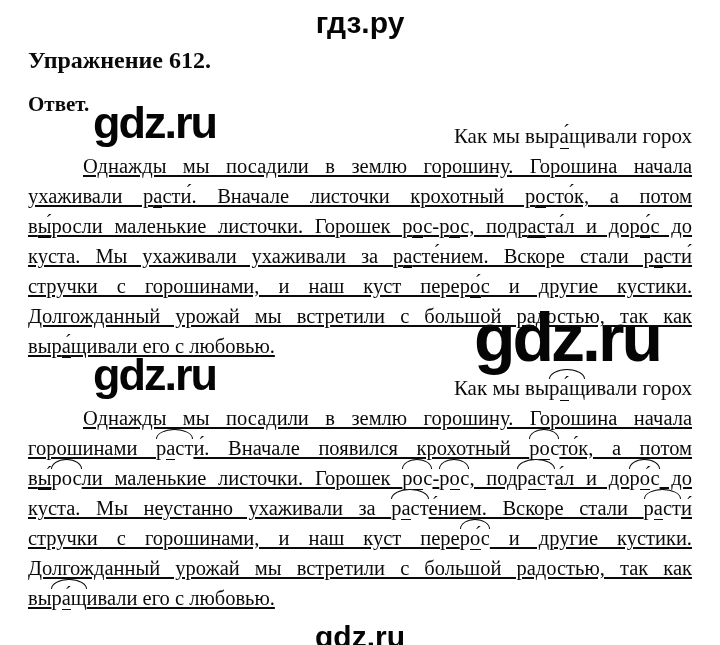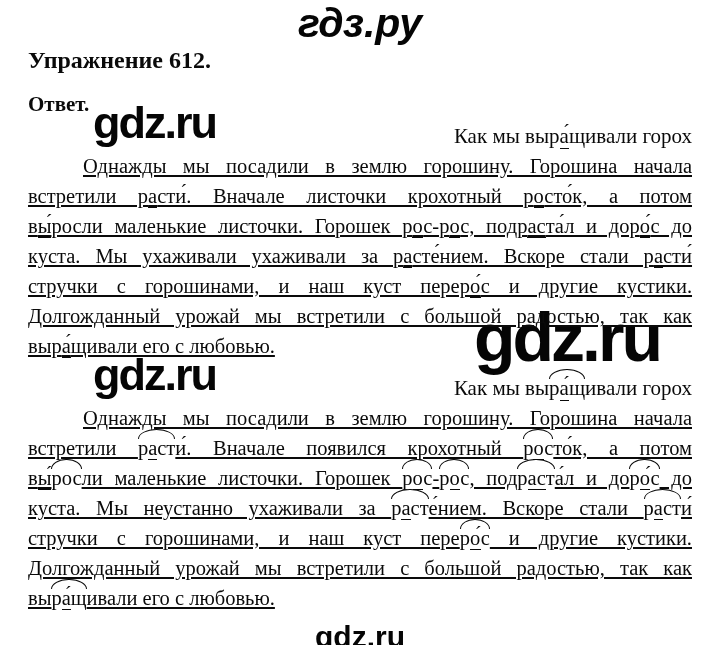--- a/index.html
+++ b/index.html
@@ -4,21 +4,21 @@
 <style>
   html,body{margin:0;padding:0;}
   .page{
     width:720px;height:645px;position:relative;overflow:hidden;
     background:#ffffff;color:#0a0a0a;
     font-family:"Liberation Serif","DejaVu Serif",serif;
   }
   .inner{padding:6px 28px 0 28px;position:relative;z-index:2;}
   .site-logo{
     text-align:center;font-family:"Liberation Sans","DejaVu Sans",sans-serif;
-    font-weight:700;font-size:41px;line-height:34px;letter-spacing:0px;color:#050505;font-style:italic;
+    font-weight:700;font-size:30px;line-height:34px;letter-spacing:0px;color:#050505;
   }
   .exercise-heading{font-weight:700;font-size:24px;line-height:22px;margin-top:9px;}
   .answer-heading{font-weight:700;font-size:21px;line-height:22px;margin-top:22px;}
   .essay-title{
     text-align:right;font-size:21px;line-height:30px;margin-top:6px;white-space:nowrap;
   }
   .essay-title.second{margin-top:12px;}
   .essay{font-size:20.5px;}
   .line{line-height:30px;white-space:nowrap;text-decoration:underline;}
   .line.justify{text-align:justify;text-align-last:justify;text-justify:inter-word;white-space:normal;}
@@ -58,32 +58,32 @@
 
   <div class="inner">
     <div class="site-logo">гдз.ру</div>
 
     <div class="exercise-heading">Упражнение 612.</div>
     <div class="answer-heading">Ответ.</div>
 
     <div class="essay">
       <div class="essay-title"><span>Как мы выр</span><span class="u">а́</span><span>щивали горох</span></div>
       <div class="line justify indent"><span>Однажды мы посадили в землю горошину. Горошина начала</span></div>
-      <div class="line justify"><span>встретили р</span><span class="u">а</span><span>сти́. Вначале листочки крохотный р</span><span class="u">о</span><span>сто́к, а потом</span></div>
+      <div class="line justify"><span>ухаживали р</span><span class="u">а</span><span>сти́. Вначале листочки крохотный р</span><span class="u">о</span><span>сто́к, а потом</span></div>
       <div class="line justify"><span>в</span><span class="u">ы́</span><span>росли маленькие листочки. Горошек р</span><span class="u">о</span><span>с-р</span><span class="u">о</span><span>с, подр</span><span class="u">ас</span><span>та́л и дор</span><span class="u">о́</span><span>с до</span></div>
       <div class="line justify"><span>куста. Мы ухаживали ухаживали за р</span><span class="u">а</span><span>сте́нием. Вскоре стали р</span><span class="u">а</span><span>сти́</span></div>
       <div class="line justify"><span>стручки с горошинами, и наш куст перер</span><span class="u">о́</span><span>с и другие кустики.</span></div>
       <div class="line justify"><span>Долгожданный урожай мы встретили с большой радостью, так как</span></div>
       <div class="line"><span>выр</span><span class="u">а́</span><span>щивали его с любовью.</span></div>
     </div>
 
     <div class="essay">
       <div class="essay-title second"><span>Как мы вы</span><span class="arc"><span>р</span><span class="u">а́</span><span>щ</span></span><span>ивали горох</span></div>
       <div class="line justify indent"><span>Однажды мы посадили в землю горошину. Горошина начала</span></div>
-      <div class="line justify"><span>встретили </span><span class="arc"><span>р</span><span class="u">а</span><span>ст</span></span><span>и́. Вначале появился крохотный </span><span class="arc"><span>р</span><span class="u">о</span><span>с</span></span><span>то́к, а потом</span></div>
+      <div class="line justify"><span>горошинами </span><span class="arc"><span>р</span><span class="u">а</span><span>ст</span></span><span>и́. Вначале появился крохотный </span><span class="arc"><span>р</span><span class="u">о</span><span>с</span></span><span>то́к, а потом</span></div>
       <div class="line justify"><span>в</span><span class="u">ы́</span><span class="arc"><span>рос</span></span><span>ли маленькие листочки. Горошек </span><span class="arc"><span>р</span><span class="u">о</span><span>с</span></span><span>-</span><span class="arc"><span>р</span><span class="u">о</span><span>с</span></span><span>, под</span><span class="arc"><span>р</span><span class="u">ас</span><span>т</span></span><span>а́л и до</span><span class="arc"><span>р</span><span class="u">о́</span><span>с</span></span><span> до</span></div>
       <div class="line justify"><span>куста. Мы неустанно ухаживали за </span><span class="arc"><span>р</span><span class="u">а</span><span>ст</span></span><span>е́нием. Вскоре стали </span><span class="arc"><span>р</span><span class="u">а</span><span>ст</span></span><span>и́</span></div>
       <div class="line justify"><span>стручки с горошинами, и наш куст пере</span><span class="arc"><span>р</span><span class="u">о́</span><span>с</span></span><span> и другие кустики.</span></div>
       <div class="line justify"><span>Долгожданный урожай мы встретили с большой радостью, так как</span></div>
       <div class="line"><span>вы</span><span class="arc"><span>р</span><span class="u">а́</span><span>щ</span></span><span>ивали его с любовью.</span></div>
     </div>
 
     <div class="footer-logo">gdz.ru</div>
   </div>
 </div>

